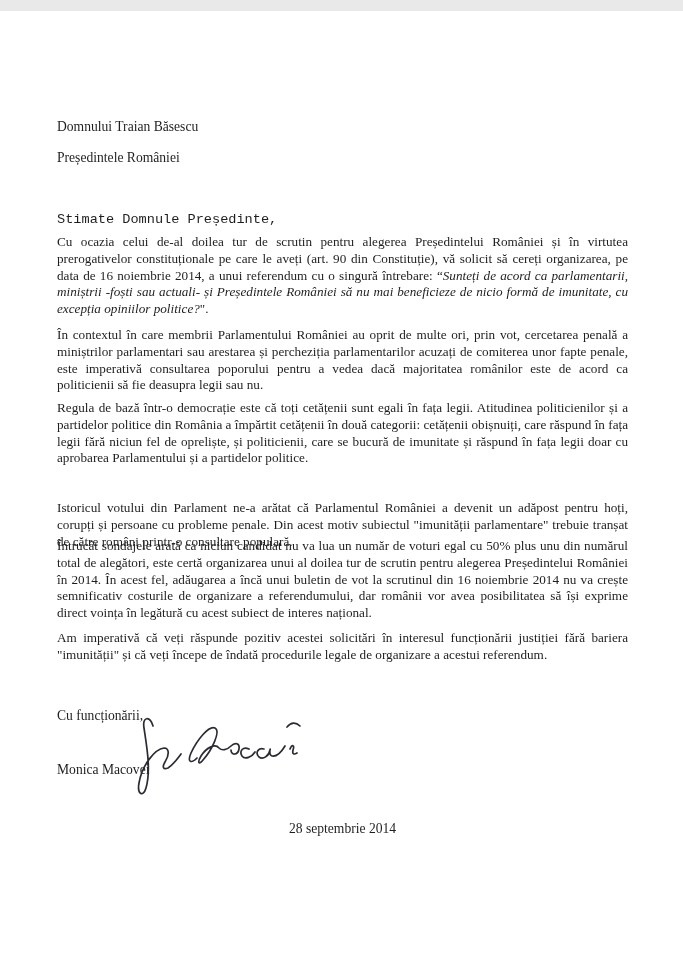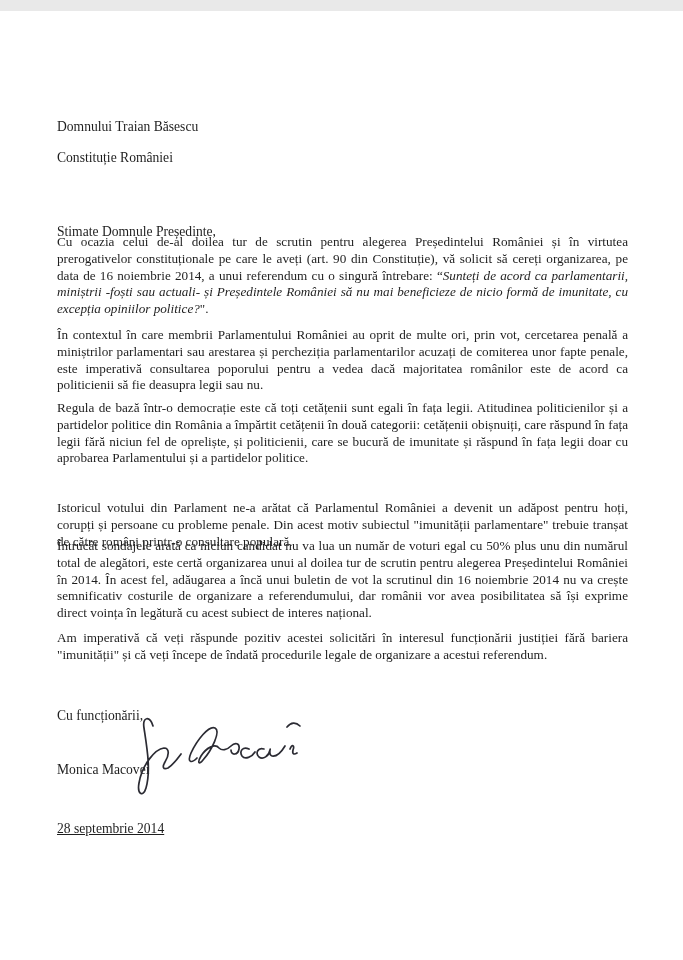--- a/index.html
+++ b/index.html
@@ -28,43 +28,42 @@
     line-height: 16.8px;
     text-align: justify;
     text-justify: inter-word;
   }
   .quote-italic {
     font-style: italic;
     font-weight: 400;
   }
   .date-line {
     font-size: 13.6px;
-    text-align: left;
-    text-decoration: underline;
+    text-align: center;
   }
   .sig-wrap {
     position: absolute;
     left: 131px;
     top: 701px;
     width: 172px;
     height: 90px;
     pointer-events: none;
   }
   .sig-wrap svg { display: block; width: 100%; height: 100%; }
 </style>
 </head>
 <body>
 
 <div class="page">
 
   <div class="abs line" style="top:107px;">Domnului Traian Băsescu</div>
 
-  <div class="abs line" style="top:138px;">Constituție României</div>
+  <div class="abs line" style="top:138px;">Președintele României</div>
 
-  <div class="abs line" style="top:212px;">Stimate Domnule Președinte,</div>
+  <div class="abs line" style="top:200px;font-family:Liberation Mono, monospace;">Stimate Domnule Președinte,</div>
 
   <div class="abs para" style="top:223px;"><span>Cu ocazia celui de-al doilea tur de scrutin pentru alegerea Președintelui României și în virtutea prerogativelor constituționale pe care le aveți (art. 90 din Constituție), vă solicit să cereți organizarea, pe data de 16 noiembrie 2014, a unui referendum cu o singură întrebare: “</span><span class="quote-italic">Sunteți de acord ca parlamentarii, miniștrii -foști sau actuali- și Președintele României să nu mai beneficieze de nicio formă de imunitate, cu excepția opiniilor politice?</span><span>".</span></div>
 
   <div class="abs para" style="top:316px;">În contextul în care membrii Parlamentului României au oprit de multe ori, prin vot, cercetarea penală a miniștrilor parlamentari sau arestarea și percheziția parlamentarilor acuzați de comiterea unor fapte penale, este imperativă consultarea poporului pentru a vedea dacă majoritatea românilor este de acord ca politicienii să fie deasupra legii sau nu.</div>
 
   <div class="abs para" style="top:389px;">Regula de bază într-o democrație este că toți cetățenii sunt egali în fața legii. Atitudinea politicienilor și a partidelor politice din România a împărtit cetățenii în două categorii: cetățenii obișnuiți, care răspund în fața legii fără niciun fel de opreliște, și politicienii, care se bucură de imunitate și răspund în fața legii doar cu aprobarea Parlamentului și a partidelor politice.</div>
 
   <div class="abs para" style="top:489px;">Istoricul votului din Parlament ne-a arătat că Parlamentul României a devenit un adăpost pentru hoți, corupți și persoane cu probleme penale. Din acest motiv subiectul "imunității parlamentare" trebuie tranșat de către români printr-o consultare populară.</div>
 
   <div class="abs para" style="top:527px;">Întrucât sondajele arată ca niciun candidat nu va lua un număr de voturi egal cu 50% plus unu din numărul total de alegători, este certă organizarea unui al doilea tur de scrutin pentru alegerea Președintelui României în 2014. În acest fel, adăugarea a încă unui buletin de vot la scrutinul din 16 noiembrie 2014 nu va crește semnificativ costurile de organizare a referendumului, dar românii vor avea posibilitatea să își exprime direct voința în legătură cu acest subiect de interes național.</div>

